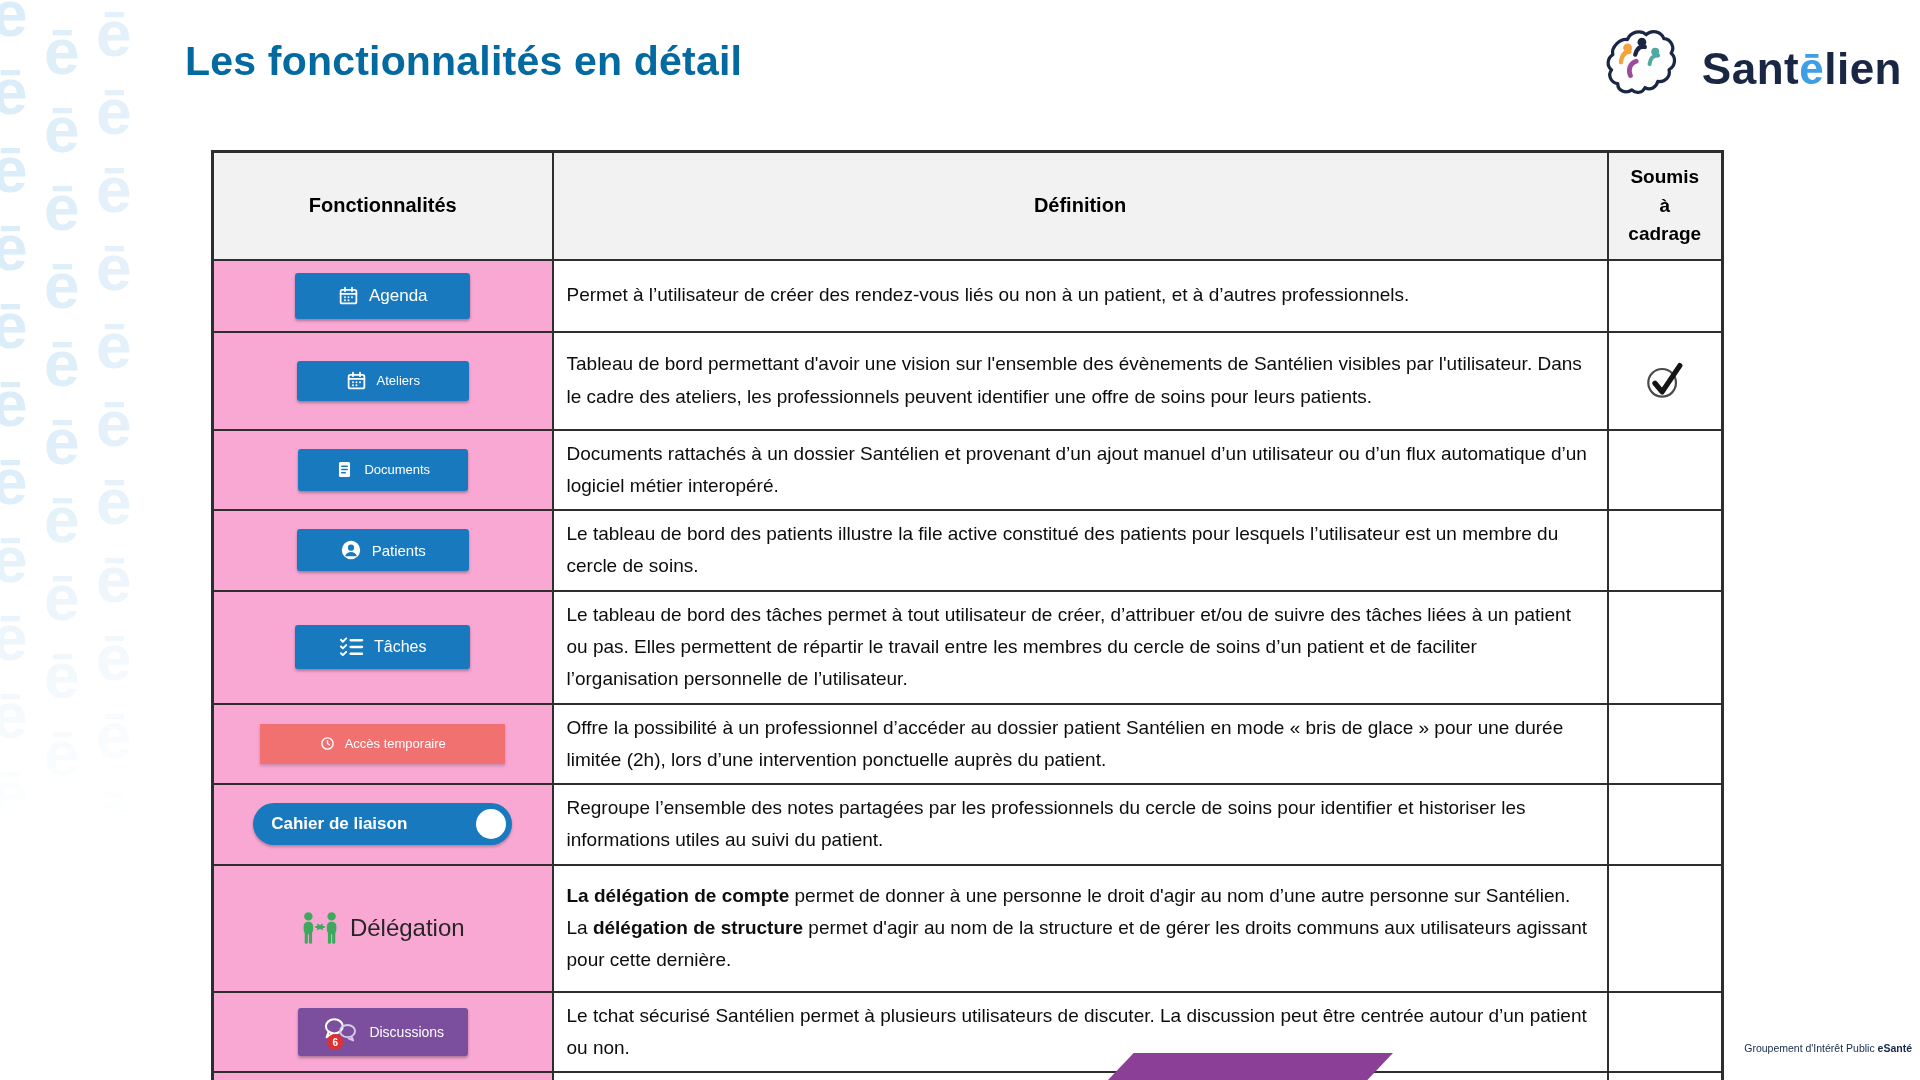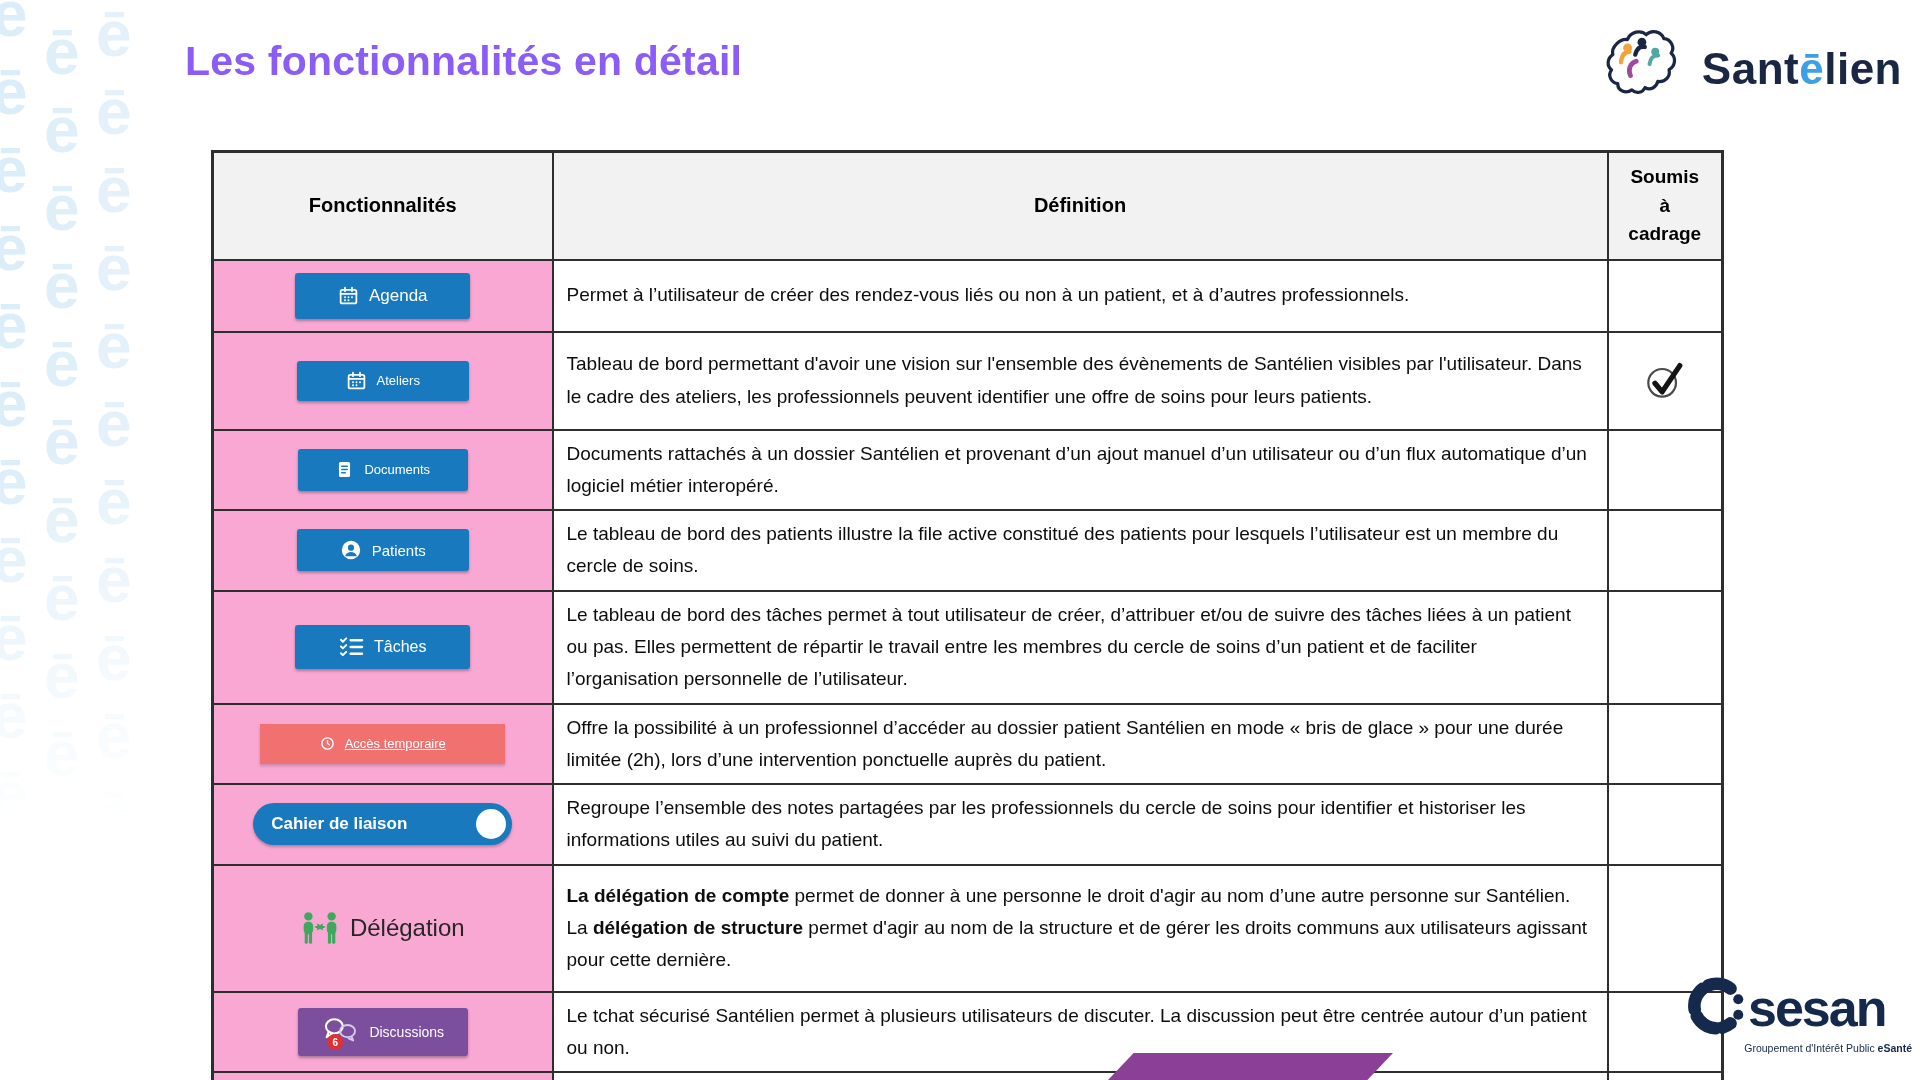--- a/index.html
+++ b/index.html
@@ -13,41 +13,41 @@
     -webkit-mask-image:linear-gradient(180deg,#000 0%,#000 50%,transparent 92%);
     mask-image:linear-gradient(180deg,#000 0%,#000 50%,transparent 92%);
     pointer-events:none;
   }
   .bg-pattern span{
     position:absolute;font-size:64px;font-weight:bold;color:#D9ECF8;line-height:1;
   }
   
   .page-title{
     position:absolute;left:185px;top:38px;margin:0;
-    font-size:41px;font-weight:bold;color:#8b5cf6;letter-spacing:.2px;
+    font-size:41px;font-weight:bold;color:#0369a1;letter-spacing:.2px;
   }
   
   .santelien{position:absolute;top:26px;right:18px;display:flex;align-items:center;gap:18px;}
   .santelien .wordmark{font-size:44px;font-weight:bold;color:#1A2744;letter-spacing:.5px;}
   .santelien .wordmark .accent{color:#3E9FE5;}
   
   .tbl-wrap{position:absolute;left:211px;top:150px;}
   table.features{border-collapse:collapse;table-layout:fixed;width:1510px;border:3px solid #2e2e2e;}
   table.features th,table.features td{border:2px solid #2e2e2e;overflow:hidden;}
   thead th{background:#F2F2F2;color:#000;font-weight:bold;vertical-align:middle;text-align:center;}
   th.h-feat,th.h-def{font-size:20px;}
   th.h-soumis{font-size:19px;line-height:1.5;white-space:pre-line;}
   td.feat-cell{background:#f9a8d4;text-align:center;vertical-align:middle;}
   td.def-cell{background:#fff;padding:7px 16px 7px 13px;font-size:19px;line-height:1.7;color:#0d0d0d;vertical-align:middle;white-space:pre-line;}
   td.def-cell .b{font-weight:bold;}
   td.check-cell{background:#fff;text-align:center;vertical-align:middle;}
   
   .btn{display:flex;align-items:center;justify-content:center;gap:10px;margin:0 auto;color:#fff;border-radius:3px;box-shadow:0 2px 3px rgba(0,0,0,.3);}
   .btn.blue{background:#1879BE;}
-  .btn.salmon{background:#F0716F;border-radius:0;box-shadow:0 2px 3px rgba(0,0,0,.2);text-decoration:underline;}
+  .btn.salmon{background:#F0716F;border-radius:0;box-shadow:0 2px 3px rgba(0,0,0,.2);}
   .btn.purple{background:#7B4F9E;}
   .pill{display:flex;align-items:center;margin:0 auto;background:#1879BE;color:#fff;font-weight:bold;border-radius:24px;padding:0 6px 0 18px;justify-content:space-between;box-shadow:0 2px 3px rgba(0,0,0,.25);}
   .pill .knob{width:30px;height:30px;border-radius:50%;background:#fff;flex:0 0 auto;margin-left:10px;}
   .iconlabel{display:flex;align-items:center;justify-content:center;gap:11px;color:#262626;}
   .bubwrap{position:relative;display:inline-flex;}
   .badge{position:absolute;left:6px;bottom:-2px;width:16px;height:16px;border-radius:50%;background:#E03131;color:#fff;font-size:10px;font-weight:bold;display:flex;align-items:center;justify-content:center;}
   
   .sesan{position:absolute;right:4px;bottom:26px;width:230px;}
   .sesan-row{display:flex;align-items:center;gap:2px;}
   .sesan-name{font-size:52px;font-weight:bold;color:#14294B;letter-spacing:-2px;line-height:.9;}
@@ -284,24 +284,14 @@
               <path d="M11.5 27.5l7.5 9L37.5 9" fill="none" stroke="#141414" stroke-width="5.5" stroke-linecap="round" stroke-linejoin="round"></path>
             </svg></td>
         </tr>
       </tbody>
   </table>
 </div>
 
 <div class="purple-shape"></div>
 
 <div class="sesan">
-  <div class="sesan-row">
-    <span>
-      <svg width="60" height="64" viewBox="0 0 62 66">
-        <path d="M46 15 A23 23 0 1 0 46 51" fill="none" stroke="#14294B" stroke-width="13" stroke-linecap="round" stroke-dasharray="24 7"></path>
-        <circle cx="54" cy="26" r="5.2" fill="#14294B"></circle>
-        <circle cx="54" cy="42" r="5.2" fill="#14294B"></circle>
-      </svg>
-    </span>
-    <span class="sesan-name">sesan</span>
-  </div>
   <div class="sesan-tagline"><span>Groupement d'Intérêt Public </span><span class="b">eSanté</span></div>
 </div>
 
 </body></html>

